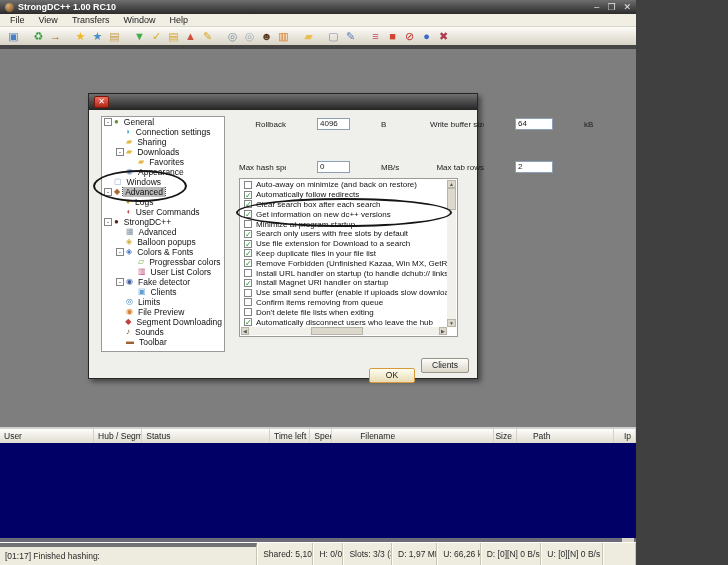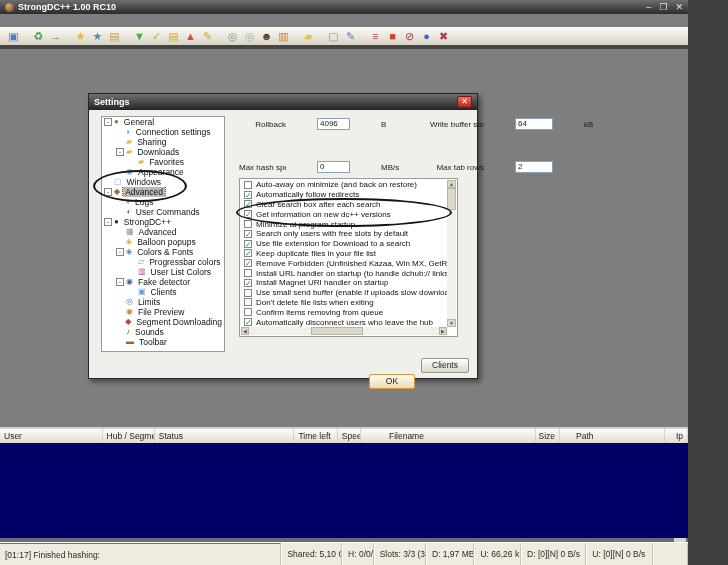--- a/index.html
+++ b/index.html
@@ -1,16 +1,16 @@
 <!DOCTYPE html>
 <html><head>
 <meta charset="utf-8">
 <style>
   html,body{margin:0;padding:0;background:#404040;}
-  #root{position:relative;width:688px;height:565px;overflow:hidden;
+  #root{position:relative;width:636px;height:565px;overflow:hidden;
         font-family:"Liberation Sans",sans-serif;background:#7e7e7e;
         -webkit-font-smoothing:antialiased;}
   
   .titlebar{position:absolute;top:0;left:0;right:0;height:14px;
     background:linear-gradient(#6e6e6e,#2b2b2b);display:flex;align-items:center;
     padding:0 5px;color:#fff;box-sizing:border-box;}
   .app-icon{width:9px;height:9px;border-radius:50%;flex:none;
     background:radial-gradient(circle at 35% 30%,#d8b070,#6b4226);}
   .title-text{font-size:9px;font-weight:bold;margin-left:4px;flex:1;white-space:nowrap;}
   .win-controls{display:flex;gap:8px;font-size:9px;color:#e8e8e8;}
@@ -34,21 +34,21 @@
     border-right:1px solid #d5d1c3;white-space:nowrap;overflow:hidden;}
   .th-col.right{justify-content:flex-end;}
   .transfer-body{position:absolute;top:443px;left:0;right:0;height:95px;background:#000066;}
   .hstrip{position:absolute;top:538px;left:0;right:0;height:4px;background:#6a6a78;}
   .hstrip .nub{position:absolute;right:2px;top:0;width:12px;height:4px;background:#d8d4c8;}
   
   .statusbar{position:absolute;top:542px;left:0;right:0;height:23px;background:#eeebdf;
     border-top:1px solid #fff;display:flex;font-size:8.5px;color:#2a2a2a;box-sizing:border-box;}
   .sb-cell{display:flex;align-items:center;padding:0 5px;box-sizing:border-box;
     border-right:1px solid #c9c5b5;border-left:1px solid #fdfcf7;white-space:nowrap;overflow:hidden;}
-  .sb-cell:first-child{border-left:none;border-top:1px solid #737373;}
+  .sb-cell:first-child{border-left:none;border-top:4px solid #737373;}
   
   .dialog{position:absolute;left:88px;top:93px;width:390px;height:286px;
     background:#efefec;border:1px solid #262626;box-sizing:border-box;
     box-shadow:3px 3px 5px rgba(0,0,0,.45);}
   .dlg-titlebar{height:16px;background:linear-gradient(#707070,#242424);
     display:flex;align-items:center;padding:0 5px;box-sizing:border-box;}
   .dlg-title{color:#fff;font-size:9px;font-weight:bold;flex:1;}
   .dlg-close{width:15px;height:12px;background:linear-gradient(#ef7060,#b22818);
     border:1px solid #7d1507;border-radius:2px;color:#fff;font-size:8px;line-height:10px;
     text-align:center;box-sizing:border-box;}
@@ -83,21 +83,21 @@
   .vscroll .up{top:0;left:0;width:9px;height:8px;}
   .vscroll .down{bottom:0;left:0;width:9px;height:8px;}
   .vscroll .thumb{position:absolute;top:8px;left:0;width:9px;height:22px;background:#dcd8cc;
     border:1px solid #b8b4a6;box-sizing:border-box;}
   .hscroll .left{left:0;top:0;width:8px;height:8px;}
   .hscroll .right{right:0;top:0;width:8px;height:8px;}
   .hscroll .thumb{position:absolute;left:70px;top:0;width:52px;height:8px;background:#dcd8cc;
     border:1px solid #b8b4a6;box-sizing:border-box;}
   .btn{position:absolute;height:15px;font-size:8.5px;text-align:center;line-height:13px;
     border-radius:2px;box-sizing:border-box;color:#1a1a1a;}
-  .btn-ok{left:280px;top:280px;width:46px;background:linear-gradient(#fffdf0,#e9dcb4);
+  .btn-ok{left:280px;top:274px;width:46px;background:linear-gradient(#fffdf0,#e9dcb4);
     border:1px solid #d79a3a;}
   .btn-cancel{left:332px;top:264px;width:48px;background:linear-gradient(#fdfdfa,#dbd7cb);
     border:1px solid #98948a;}
   
   .ellipse{position:absolute;border:2px solid #151515;border-radius:50%;z-index:20;
     background:transparent;}
   #ann-advanced{left:93px;top:170px;width:90px;height:28px;}
   #ann-freeslots{left:236px;top:198px;width:212px;height:25px;}
 </style>
 </head>
@@ -108,20 +108,27 @@
   <div class="titlebar">
     <span class="app-icon"></span>
     <span class="title-text">StrongDC++ 1.00 RC10</span>
     <span class="win-controls">
       <span>–</span>
       <span>❐</span>
       <span>✕</span>
     </span>
   </div>
 
+  <div class="menubar">
+      <span class="menu-item">File</span>
+      <span class="menu-item">View</span>
+      <span class="menu-item">Transfers</span>
+      <span class="menu-item">Window</span>
+      <span class="menu-item">Help</span>
+    </div>
 
   <div class="toolbar">
       <span class="tb-btn">
         <span style="color: rgb(74, 126, 200);">▣</span>
       </span>
       <span class="tb-btn tb-gap">
         <span style="color: rgb(47, 158, 63);">♻</span>
       </span>
       <span class="tb-btn">
         <span style="color: rgb(181, 101, 29);">→</span>
@@ -213,21 +220,20 @@
       <div class="sb-cell" style="width: 55px;">Slots: 3/3 (3/3)</div>
       <div class="sb-cell" style="width: 51px;">D: 1,97 MB</div>
       <div class="sb-cell" style="width: 49px;">U: 66,26 kB</div>
       <div class="sb-cell" style="width: 69px;">D: [0][N] 0 B/s</div>
       <div class="sb-cell" style="width: 70px;">U: [0][N] 0 B/s</div>
       <div class="sb-cell" style="width: 37px;"></div>
     </div>
 
   <div class="dialog">
     <div class="dlg-titlebar">
-      <span class="dlg-title">Settings</span>
       <span class="dlg-close">✕</span>
     </div>
     <div class="tree-panel">
         <div class="tree-row">
           <span style="width: 0px;"></span>
           <span class="exp">-</span>
           <span class="tree-icon" style="color: rgb(107, 143, 62);">●</span>
           <span class="tree-label">General</span>
         </div>
         <div class="tree-row">
@@ -422,25 +428,25 @@
           <div class="opt-row">
             <span class="cb checked">✓</span>
             <span>Install Magnet URI handler on startup</span>
           </div>
           <div class="opt-row">
             <span class="cb"></span>
             <span>Use small send buffer (enable if uploads slow downloads a lot)</span>
           </div>
           <div class="opt-row">
             <span class="cb"></span>
+            <span>Confirm items removing from queue</span>
+          </div>
+          <div class="opt-row">
+            <span class="cb"></span>
             <span>Don't delete file lists when exiting</span>
-          </div>
-          <div class="opt-row">
-            <span class="cb"></span>
-            <span>Confirm items removing from queue</span>
           </div>
           <div class="opt-row">
             <span class="cb checked">✓</span>
             <span>Automatically disconnect users who leave the hub</span>
           </div>
         </div>
       <div class="vscroll">
         <span class="sc-arrow up">▲</span>
         <span class="thumb"></span>
         <span class="sc-arrow down">▼</span>

